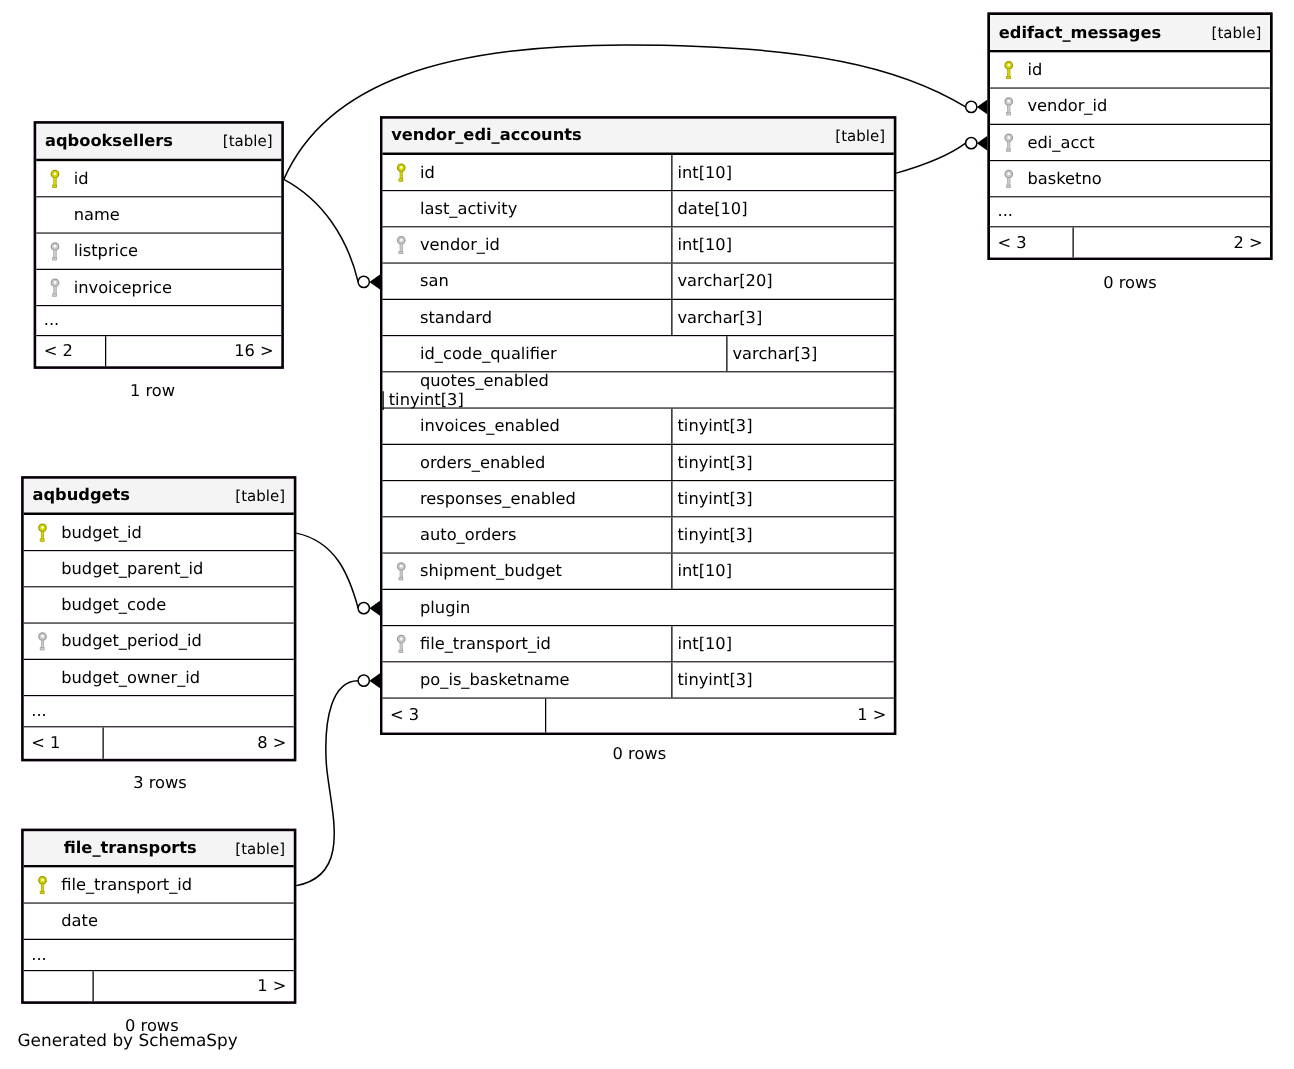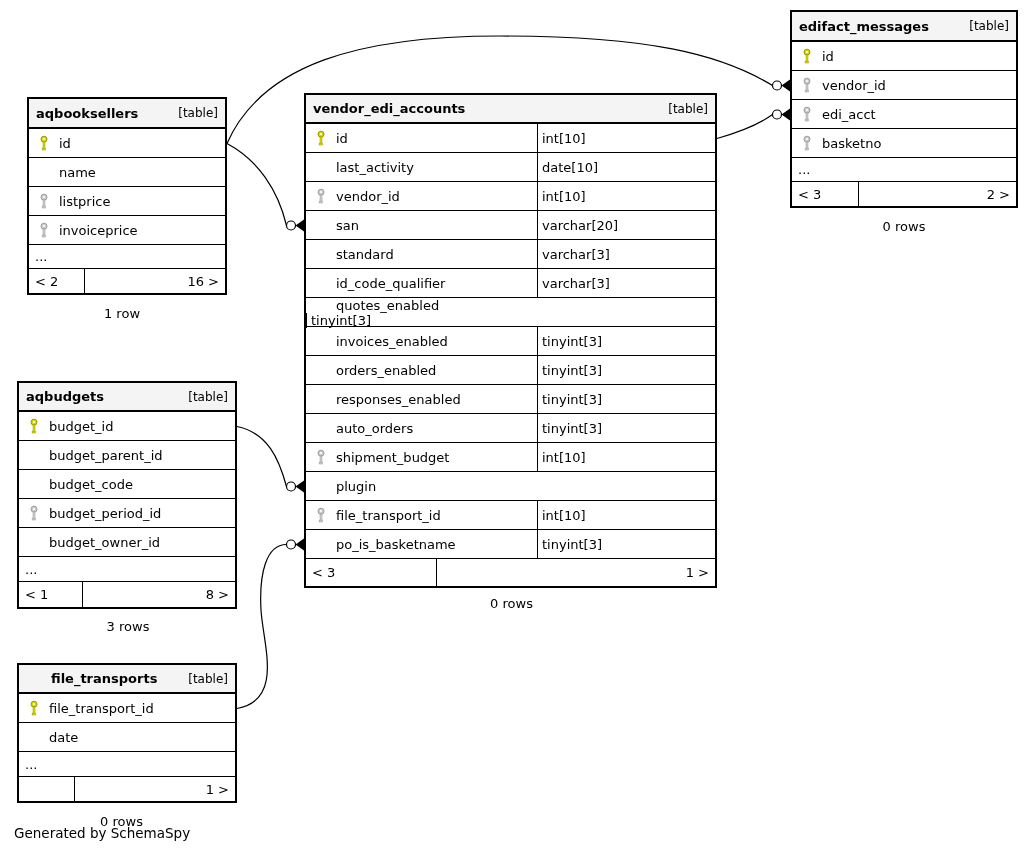--- a/index.html
+++ b/index.html
@@ -240,21 +240,21 @@
           </div>
           <div class="ctype" style="flex:1">varchar[20]</div>
         </div>
         <div class="trow" style="height: 29px;">
           <div class="namecell" style="flex:none;width:231px">
             <span class="kcell"></span>
             <span class="cname">standard</span>
           </div>
           <div class="ctype" style="flex:1">varchar[3]</div>
         </div>
-        <div class="trow" style="height: 29px;">
+        <div class="trow" style="height: 29px; gap: 44px;">
           <div class="namecell" style="flex:none;width:231px">
             <span class="kcell"></span>
             <span class="cname">id_code_qualifier</span>
           </div>
           <div class="ctype" style="flex:1">varchar[3]</div>
         </div>
         <div class="trow" style="height: 29px; flex-direction: column;">
           <div class="namecell" style="flex:none;width:231px">
             <span class="kcell"></span>
             <span class="cname">quotes_enabled</span>

